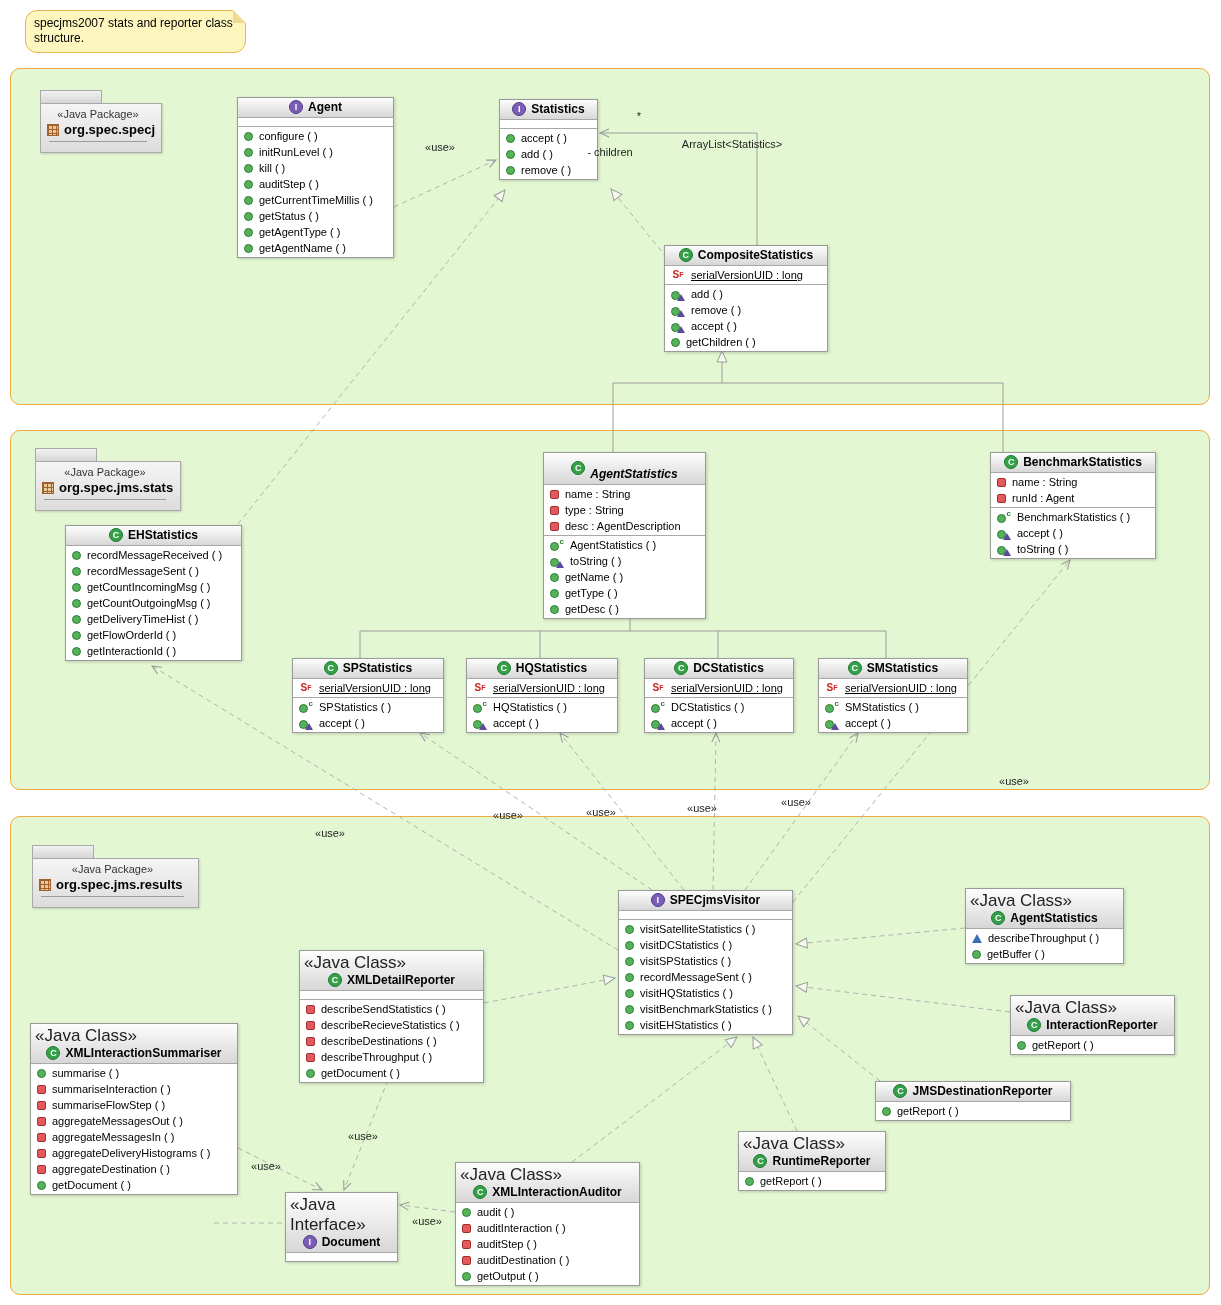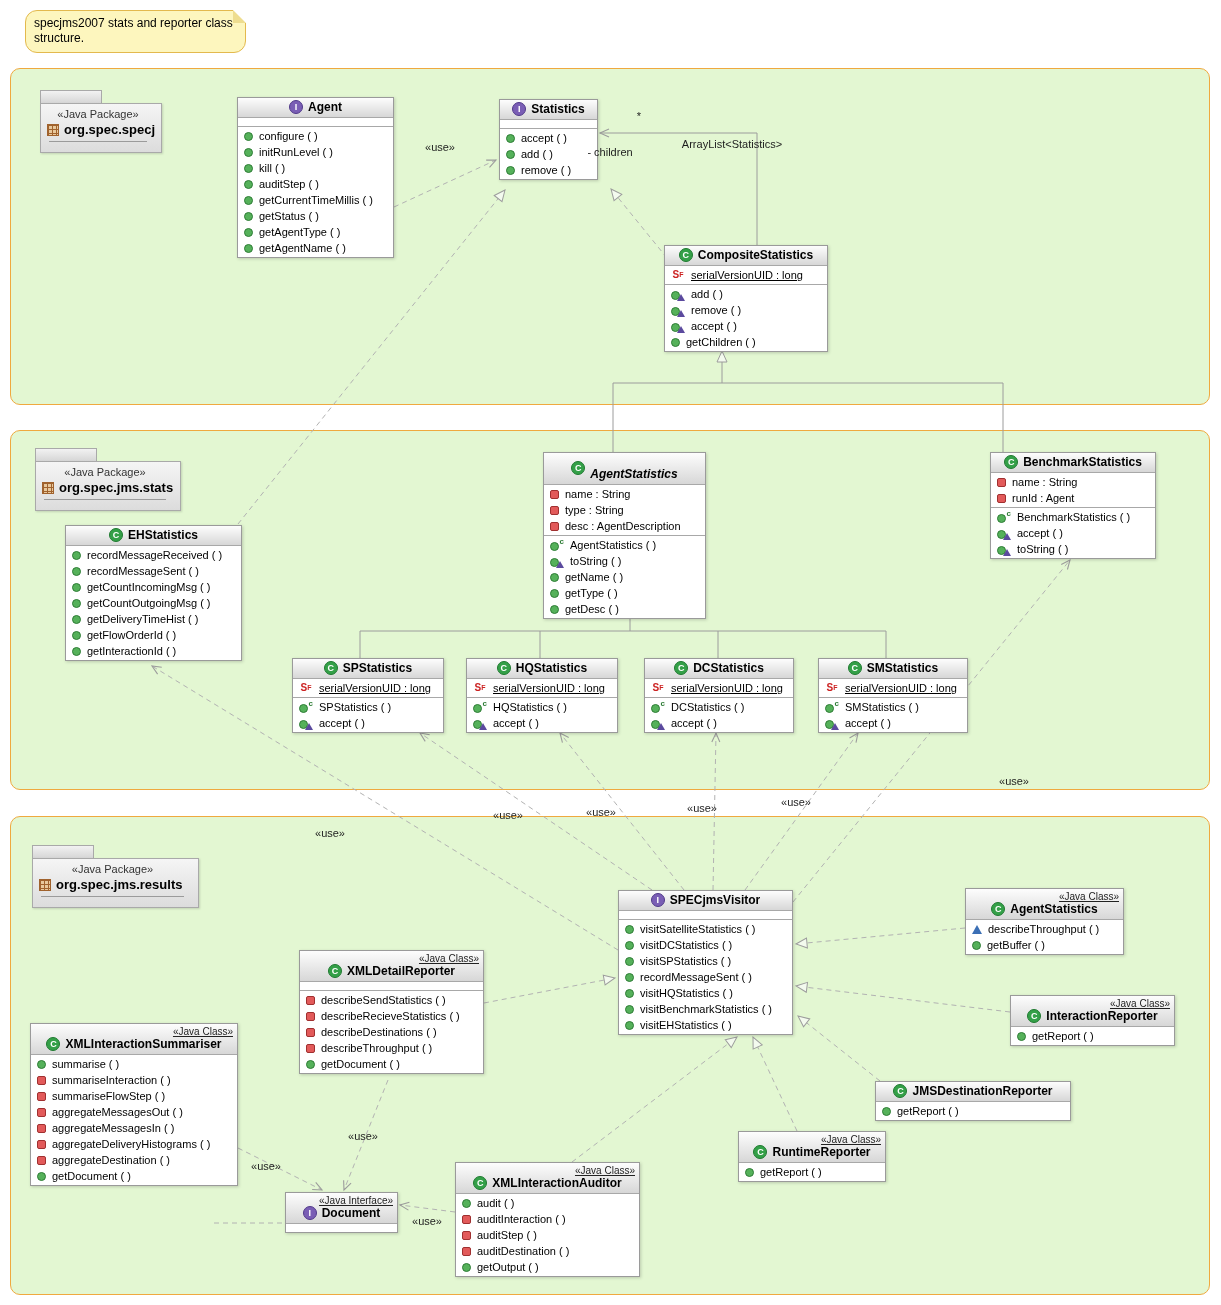--- a/index.html
+++ b/index.html
@@ -18,21 +18,21 @@
   .pkg { position:absolute; z-index:2; font-size:11px; }
   .pkg-tab { width:62px; height:13px; background:linear-gradient(#f2f2f2,#d6d6d6); border:1px solid #a9a9a9; border-bottom:none; }
   .pkg-body { background:linear-gradient(#f5f5f5,#dcdcdc); border:1px solid #a9a9a9; padding:4px 12px 10px 6px; box-shadow:1px 1px 2px rgba(0,0,0,.15); }
   .pkg .stereo { text-align:center; color:#333; }
   .pkg-name { display:flex; align-items:center; gap:5px; font-weight:bold; font-size:13px; padding:2px 0 4px 0; }
   .pkg-sep { border-top:1px solid #9b9b9b; margin:0 2px; }
 
   .uml { position:absolute; background:#fff; border:1px solid #9a9a9a; z-index:2;
          font-size:11px; box-shadow:1px 1px 3px rgba(0,0,0,.18); }
   .uml .hdr { background:linear-gradient(#fdfdfd,#d7d7d7); padding:2px 4px 3px 4px; }
-  .uml .stereo { text-align:right; font-size:10px; color:#222;text-decoration:underline; }
+  .uml .stereo { text-align:left; font-size:17px; color:#222; }
   .uml .title { display:flex; align-items:center; justify-content:center; gap:5px; font-weight:bold; font-size:12px; }
   .uml .title .italic { font-style:italic;margin-top:12px; }
   .uml .comp { border-top:1px solid #a8a8a8; padding:1px 0; }
   .uml .empty-comp { border-top:1px solid #a8a8a8; height:9px; }
   .row { display:flex; align-items:center; gap:6px; padding:0 6px; height:16px; white-space:nowrap; }
   .mtext.u { text-decoration:underline; }
 
   .ic { display:inline-flex; align-items:center; justify-content:center; flex:0 0 auto; }
   .ic-iface, .ic-class { width:14px; height:14px; border-radius:50%; color:#fff; font-weight:bold; font-size:9px; }
   .ic-iface { background:#7a5eb5; border:1px solid #50398a; }

